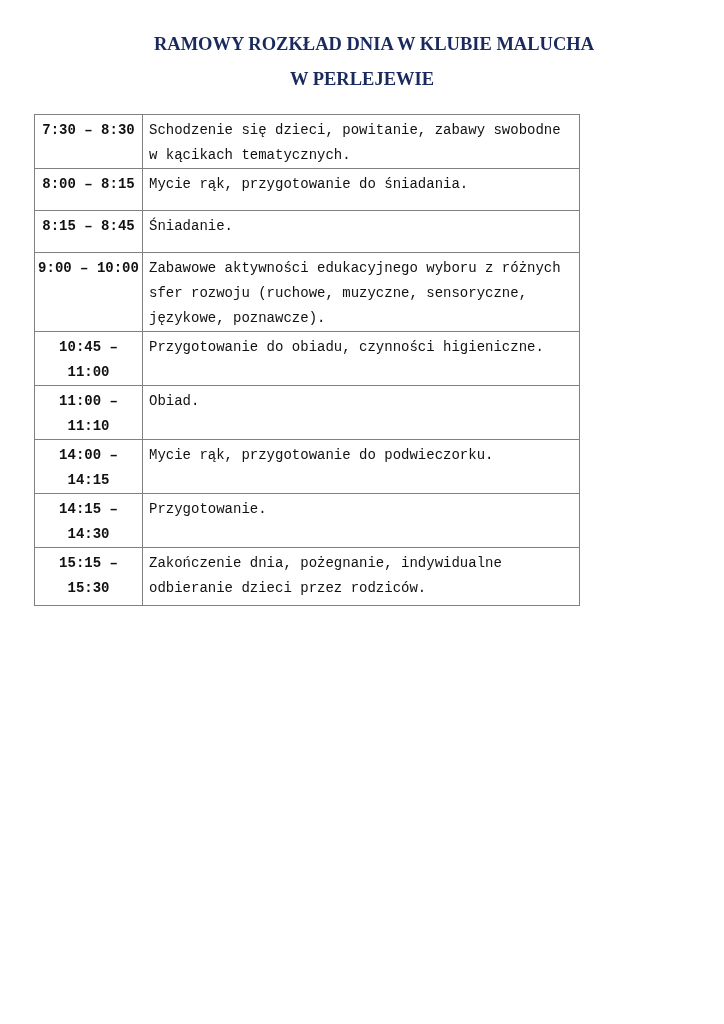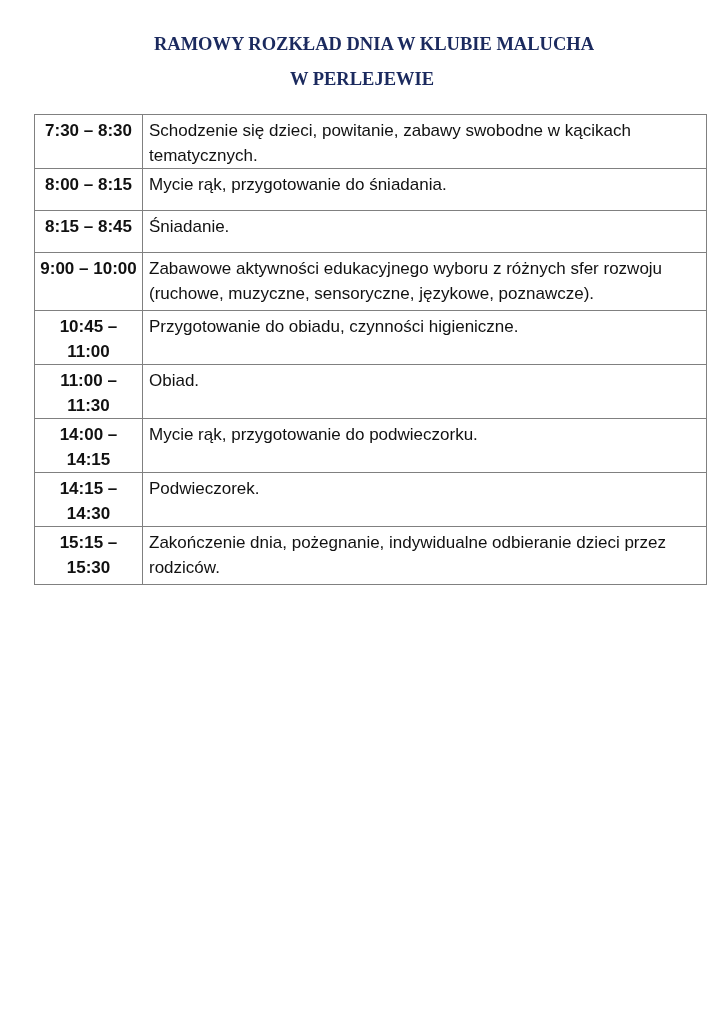--- a/index.html
+++ b/index.html
@@ -5,23 +5,23 @@
     html, body { margin: 0; padding: 0; background: #ffffff; }
     body { width: 724px; height: 1024px; position: relative; overflow: hidden; }
     .title {
       position: absolute; left: 0; width: 724px; text-align: center;
       font-family: "Liberation Serif", serif; font-weight: bold;
       color: #1b2a5e; font-size: 18.5px; letter-spacing: 0;
     }
     #title1 { top: 34px; margin-left: 12px; }
     #title2 { top: 69px; }
     table {
-      position: absolute; left: 34px; top: 114px; width: 673px;
+      position: absolute; left: 34px; top: 114px; width: 546px;
       border-collapse: collapse;
-      font-family: Liberation Sans, sans-serif; font-size: 17px; color: #111;
+      font-family: Liberation Mono, monospace; font-size: 14px; color: #111;
     }
     td {
       border: 1px solid #808080; vertical-align: top;
       padding: 3px 6px 0 6px; line-height: 25px;
     }
     td.time { width: 103px; font-weight: bold; text-align: center; padding-left: 2px; padding-right: 2px; }
     tr.single td { height: 38px; }
     tr.double td { height: 54px; }
   </style>
 </head>
@@ -46,29 +46,29 @@
     </tr>
     <tr class="double">
       <td class="time">9:00 – 10:00</td>
       <td>Zabawowe aktywności edukacyjnego wyboru z różnych sfer rozwoju (ruchowe, muzyczne, sensoryczne, językowe, poznawcze).</td>
     </tr>
     <tr class="single">
       <td class="time">10:45 – 11:00</td>
       <td>Przygotowanie do obiadu, czynności higieniczne.</td>
     </tr>
     <tr class="single">
-      <td class="time">11:00 – 11:30</td>
+      <td class="time">11:00 – 11:10</td>
       <td>Obiad.</td>
     </tr>
     <tr class="single">
       <td class="time">14:00 – 14:15</td>
       <td>Mycie rąk, przygotowanie do podwieczorku.</td>
     </tr>
     <tr class="single">
       <td class="time">14:15 – 14:30</td>
-      <td>Podwieczorek.</td>
+      <td>Przygotowanie.</td>
     </tr>
     <tr class="double">
       <td class="time">15:15 – 15:30</td>
       <td>Zakończenie dnia, pożegnanie, indywidualne odbieranie dzieci przez rodziców.</td>
     </tr>
   </tbody>
 </table>
 
 </body></html>

